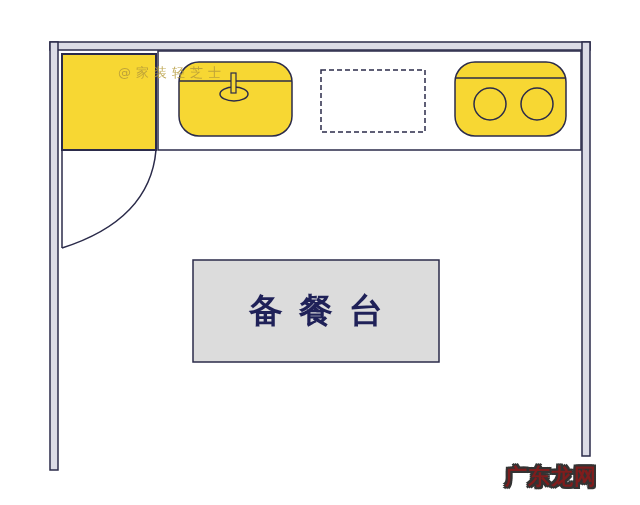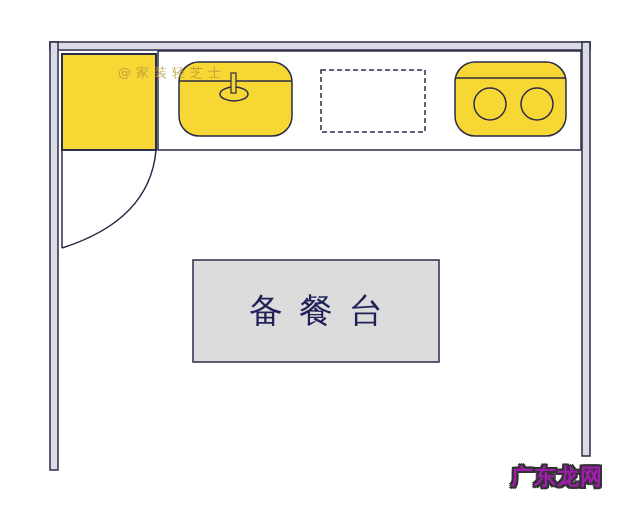--- a/index.html
+++ b/index.html
@@ -1,21 +1,21 @@
 <!DOCTYPE html>
 <html><head>
 <meta charset="utf-8">
 <style>
   html, body { margin:0; padding:0; background:#ffffff; }
   body { width:640px; height:505px; position:relative; overflow:hidden; font-family:"DejaVu Sans", sans-serif; }
   svg { position:absolute; left:0; top:0; }
-  .table-label { position:absolute; left:193px; top:260px; width:246px; height:102px; display:flex; align-items:center; justify-content:center; font-size:34px; letter-spacing:16px; color:#1f2158; font-weight:normal; padding-left:16px; box-sizing:border-box; }
+  .table-label { position:absolute; left:193px; top:260px; width:246px; height:102px; display:flex; align-items:center; justify-content:center; font-size:34px; letter-spacing:16px; color:#1f2158; font-weight:bold; padding-left:16px; box-sizing:border-box; }
   .watermark-top { position:absolute; left:70px; top:64px; font-size:13px; letter-spacing:5px; color:#b59a3a; opacity:0.85;margin-left:48px; }
-  .watermark-bottom { position:absolute; left:505px; top:462px; font-size:22px; font-weight:bold; color:#a21caf; letter-spacing:1px;
-    text-shadow: -2px -2px 0 #333, 2px -2px 0 #333, -2px 2px 0 #333, 2px 2px 0 #333, 0 2px 0 #333, 0 -2px 0 #333, 2px 0 0 #333, -2px 0 0 #333; margin-left: 6px; }
+  .watermark-bottom { position:absolute; left:505px; top:462px; font-size:22px; font-weight:bold; color:#7f1d1d; letter-spacing:1px;
+    text-shadow: -2px -2px 0 #333, 2px -2px 0 #333, -2px 2px 0 #333, 2px 2px 0 #333, 0 2px 0 #333, 0 -2px 0 #333, 2px 0 0 #333, -2px 0 0 #333; }
 </style>
 </head>
 <body>
 
 <svg width="640" height="505" viewBox="0 0 640 505">
 
   <rect x="50" y="42" width="540" height="8" fill="#dcdce6" stroke="#2b2b4a" stroke-width="1.5"></rect>
   <rect x="50" y="42" width="8" height="428" fill="#dcdce6" stroke="#2b2b4a" stroke-width="1.5"></rect>
   <rect x="582" y="42" width="8" height="414" fill="#dcdce6" stroke="#2b2b4a" stroke-width="1.5"></rect>
 

